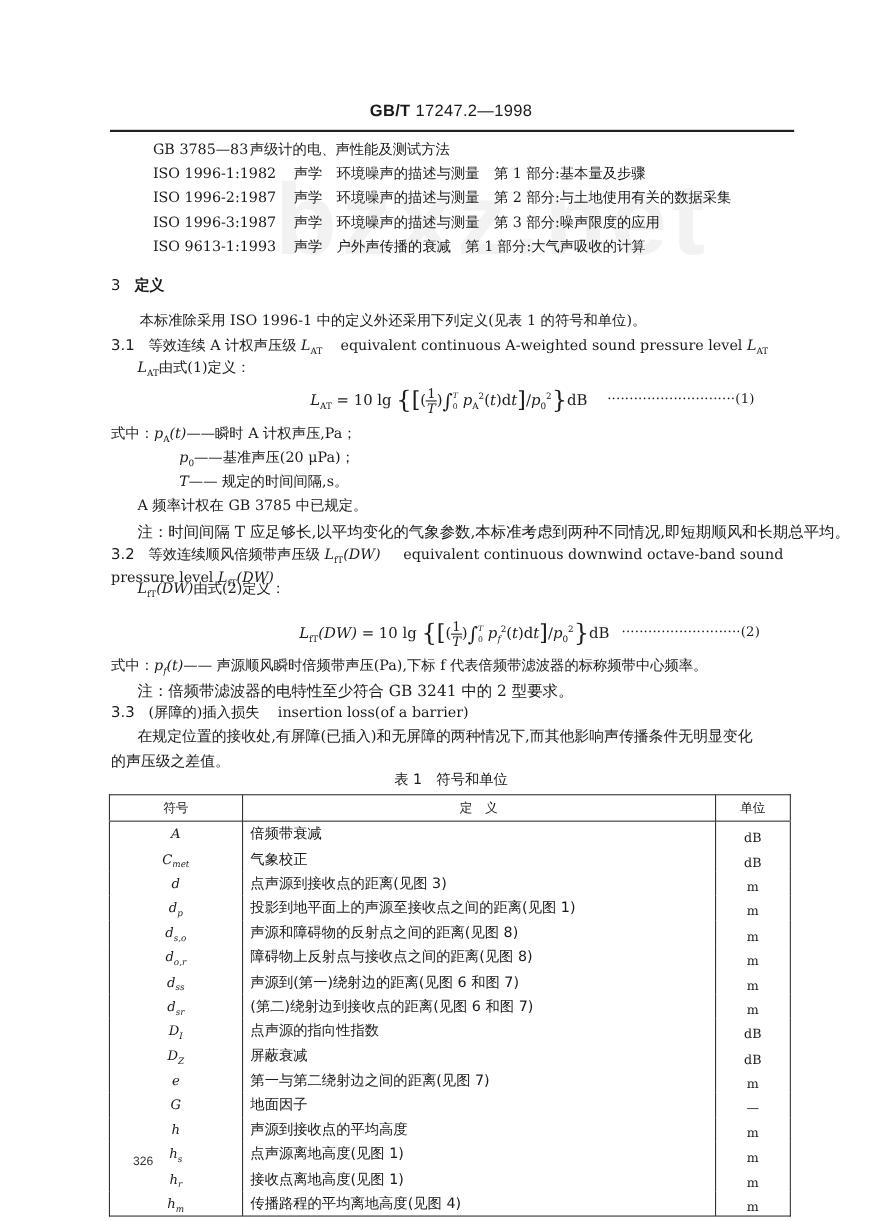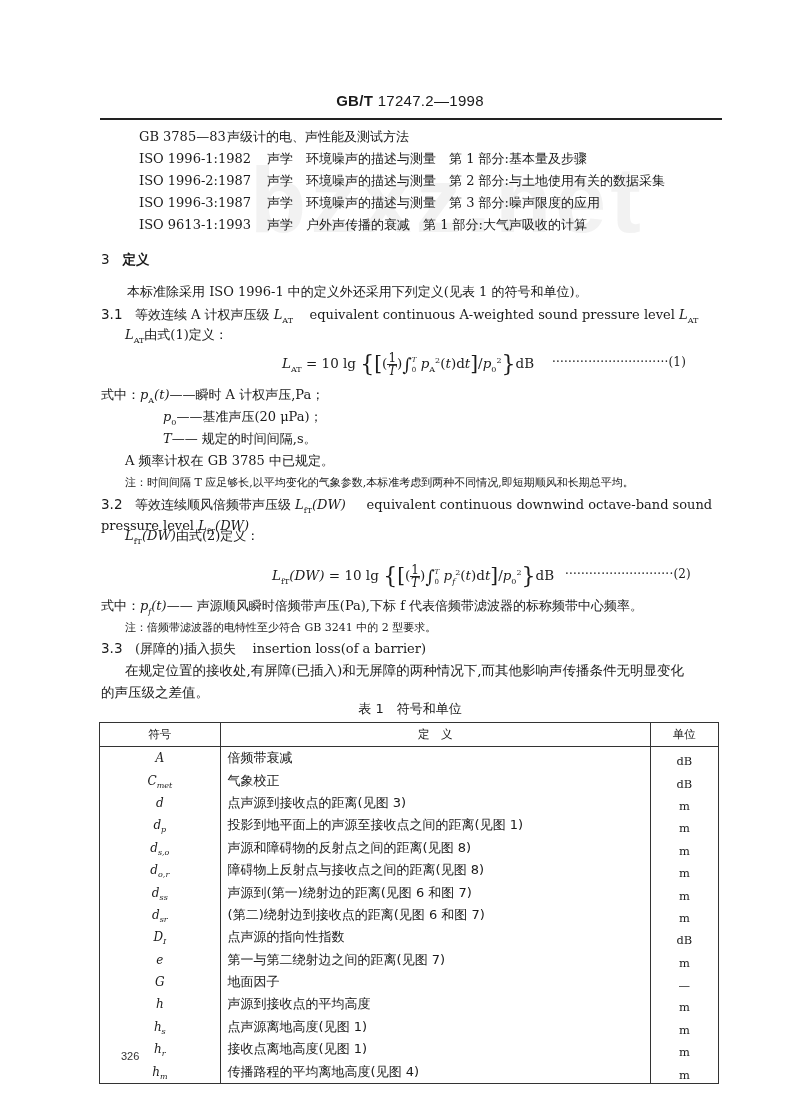--- a/index.html
+++ b/index.html
@@ -12,21 +12,21 @@
     left: 0; width: 820px; top: 92px; text-align: center;
     font-family: "Liberation Sans", "DejaVu Sans", sans-serif; font-size: 15px; font-weight: bold; letter-spacing: 0.3px;
   }
   .hdr .num { font-weight: normal; }
   .rule { position: absolute; left: 100px; width: 622px; top: 118px; height: 0; border-top: 2px solid #222; }
   .t { font-size: 13px; line-height: 16px; }
   .ref { left: 127px; margin-left: 12px; }
   .ref span.code { display: inline-block; }
   .sec { font-family: "DejaVu Sans", "Liberation Sans", sans-serif; font-size: 13.5px; }
   .sec b { font-weight: bold; }
-  .note { font-size: 11px; }
+  .note { font-size: 14px; }
   i { font-style: italic; }
   sub, sup { font-size: 8px; line-height: 0; }
   .formula { font-size: 13.5px; }
   .dots { letter-spacing: 0.2px; }
   .bigbrace { font-size: 22px; vertical-align: -3px; font-weight: 300; }
   .bigbr { font-size: 20px; vertical-align: -2px; }
   .frac { display: inline-block; vertical-align: middle; text-align: center; font-size: 12px; line-height: 12px; }
   .frac .n { display: block; border-bottom: 1px solid #222; padding: 0 1px; }
   .frac .d { display: block; font-style: italic; }
   .integ { font-size: 18px; vertical-align: -3px; }
@@ -205,20 +205,25 @@
         <td class="c-sym"><span>d</span><sub>sr</sub></td>
         <td class="c-def">(第二)绕射边到接收点的距离(见图 6 和图 7)</td>
         <td class="c-unit">m</td>
       </tr>
       <tr>
         <td class="c-sym"><span>D</span><sub>I</sub></td>
         <td class="c-def">点声源的指向性指数</td>
         <td class="c-unit">dB</td>
       </tr>
       <tr>
+        <td class="c-sym"><span>D</span><sub>Z</sub></td>
+        <td class="c-def">屏蔽衰减</td>
+        <td class="c-unit">dB</td>
+      </tr>
+      <tr>
         <td class="c-sym"><span>e</span><sub></sub></td>
         <td class="c-def">第一与第二绕射边之间的距离(见图 7)</td>
         <td class="c-unit">m</td>
       </tr>
       <tr>
         <td class="c-sym"><span>G</span><sub></sub></td>
         <td class="c-def">地面因子</td>
         <td class="c-unit">—</td>
       </tr>
       <tr>

